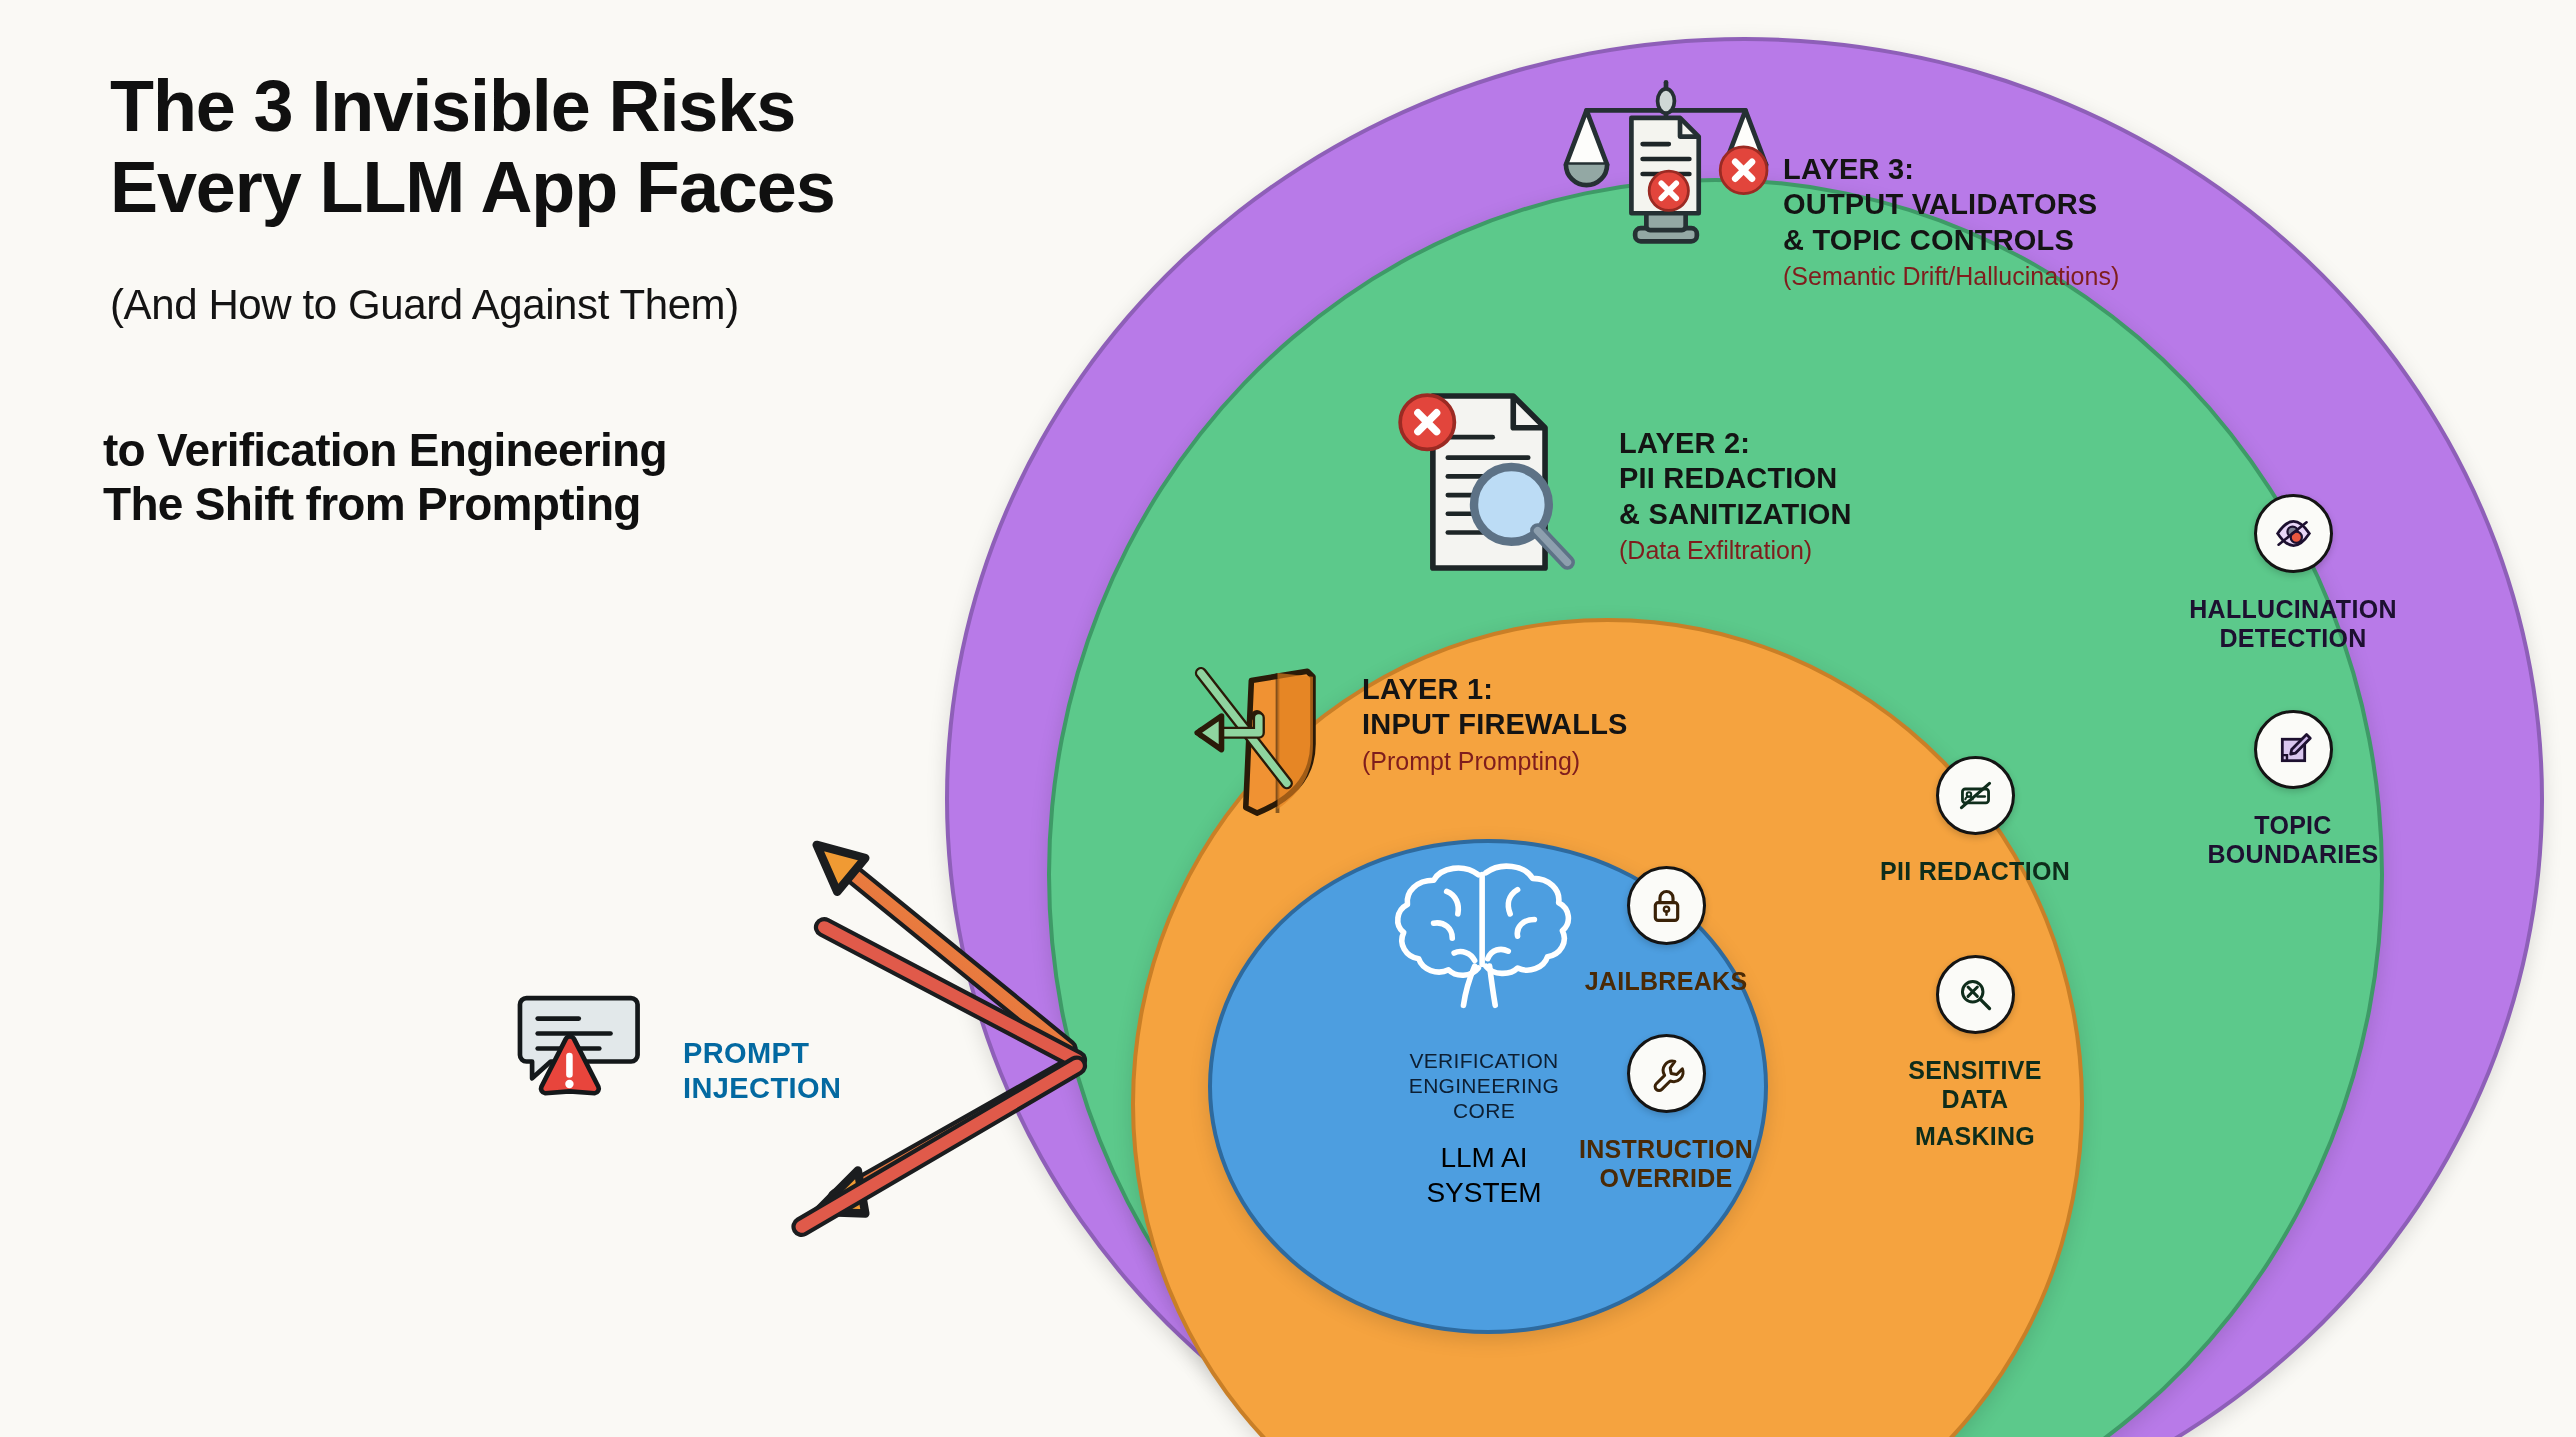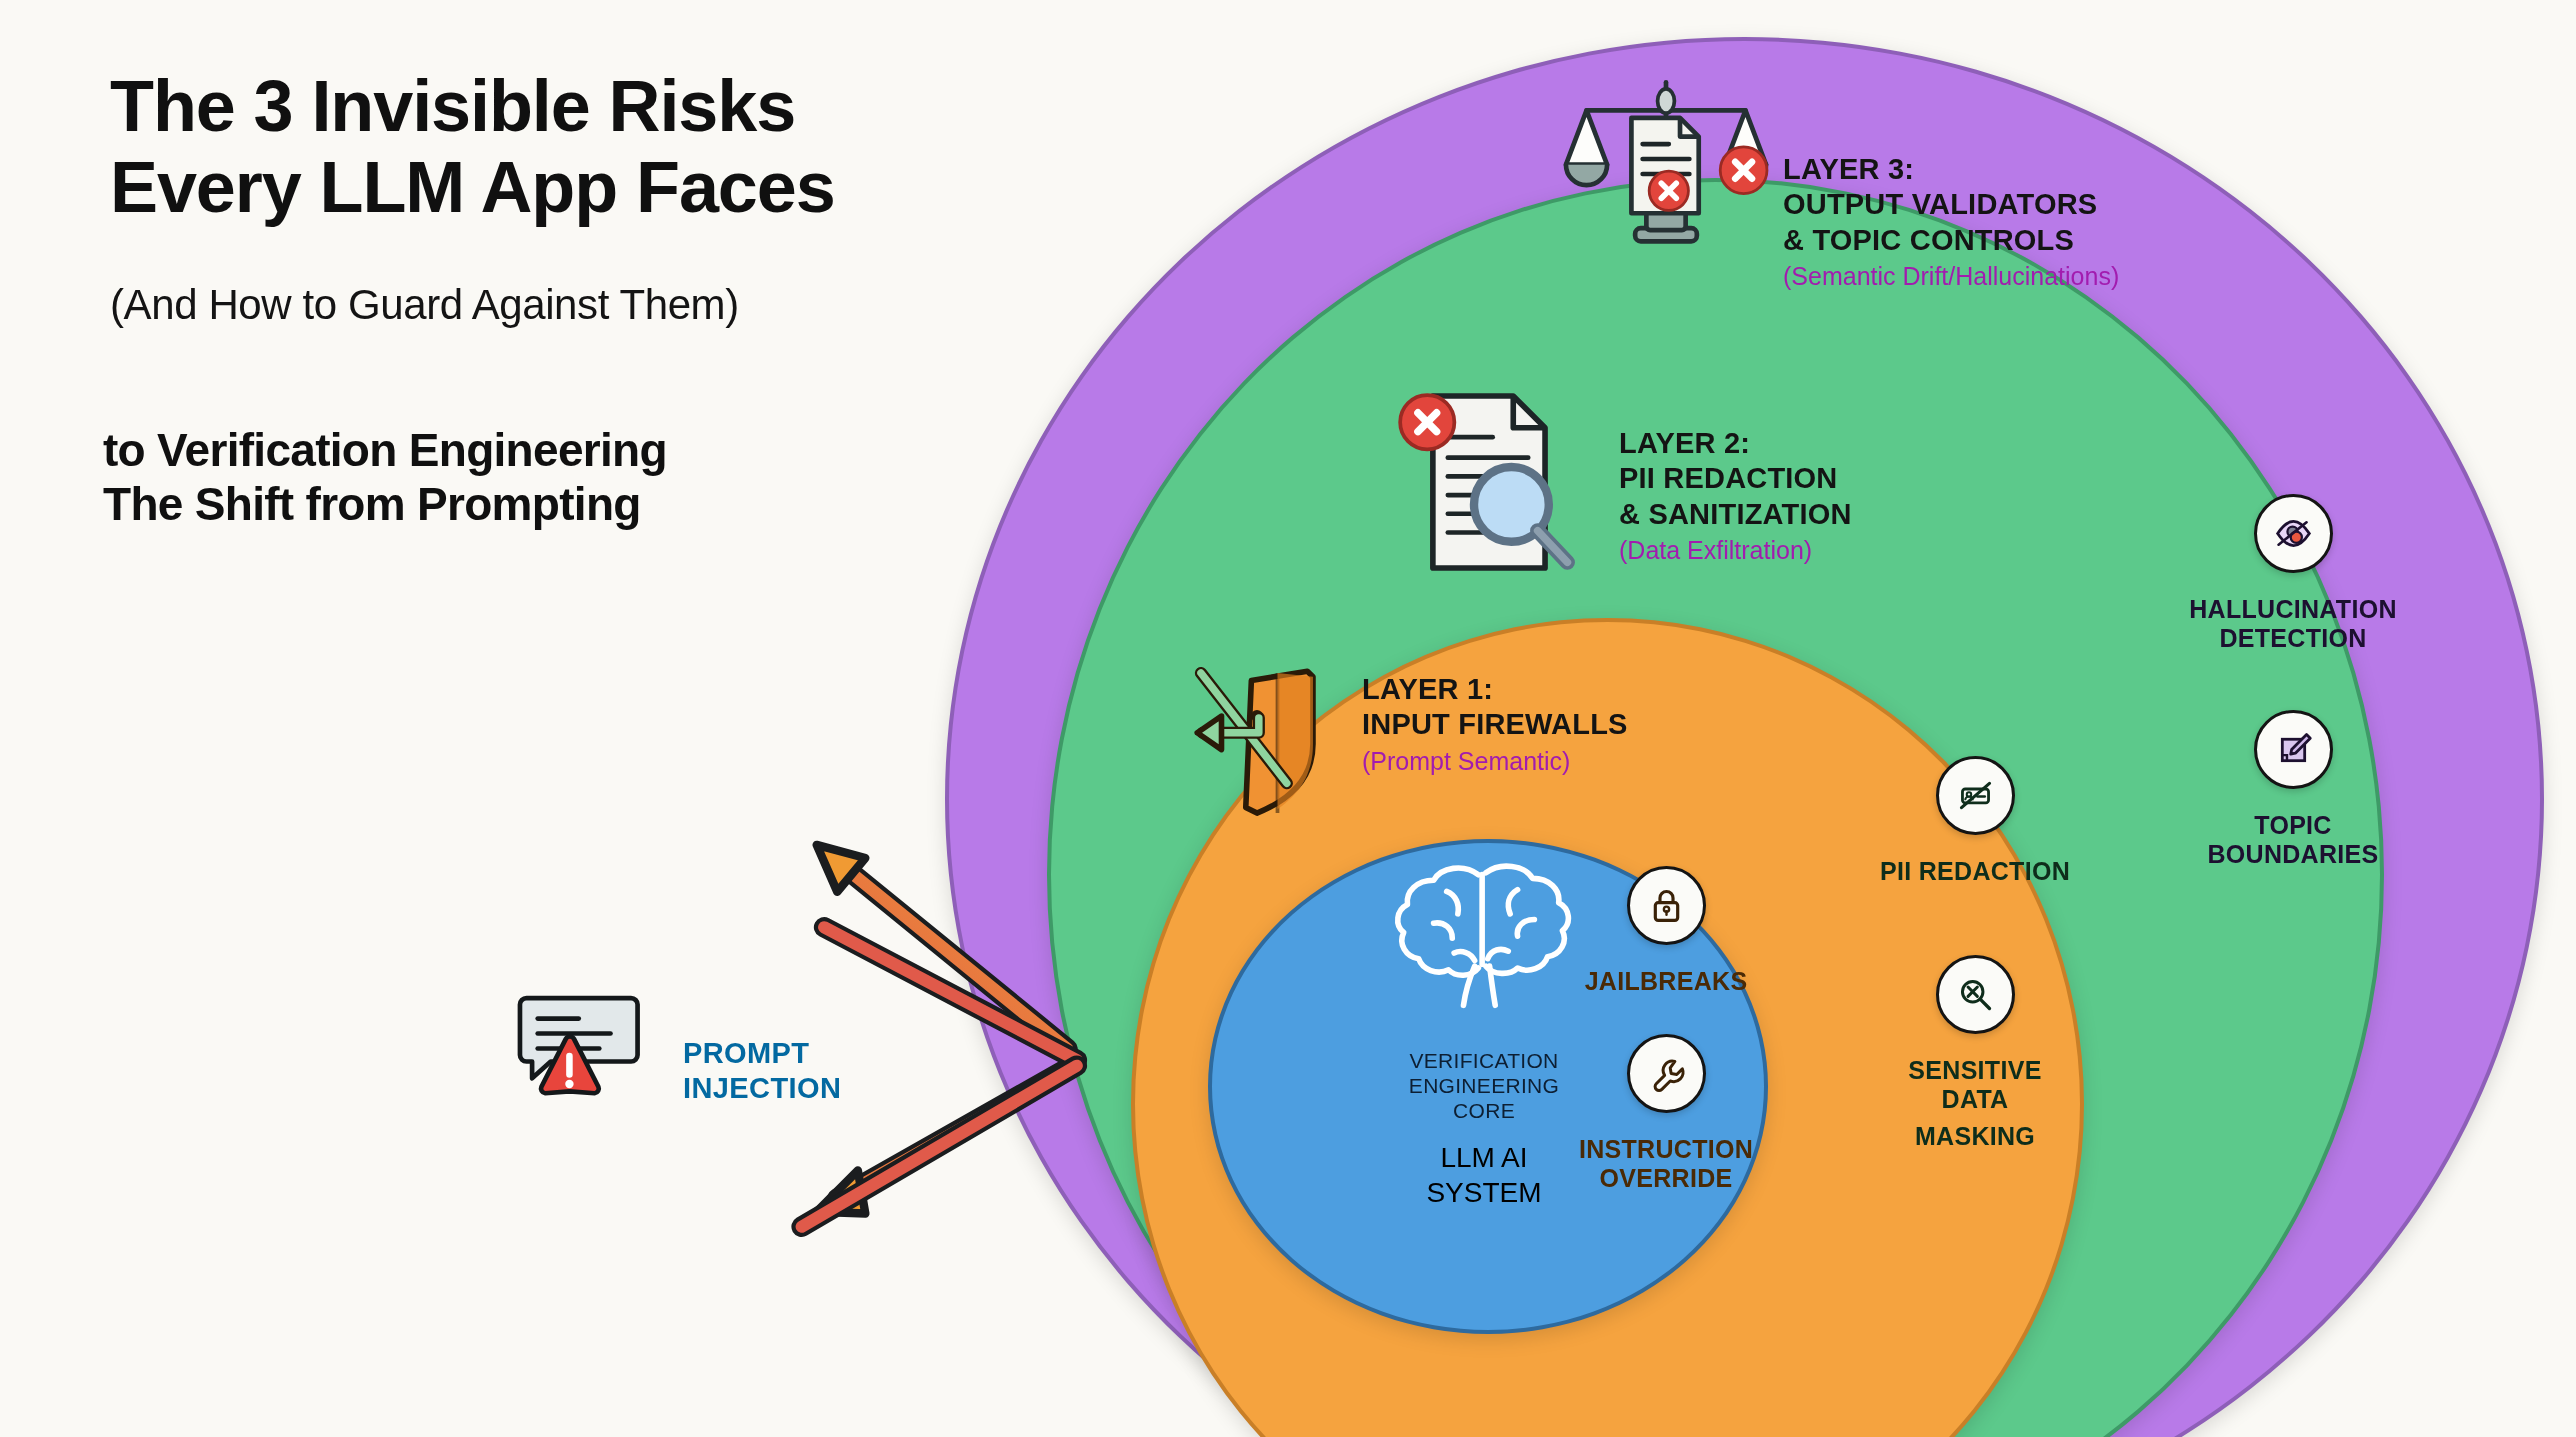--- a/index.html
+++ b/index.html
@@ -49,21 +49,21 @@
     background:#4d9ee0;border:4.7px solid #2e6a9e;
   }
 
   
   .layer-label{position:absolute;color:#141414;}
   .layer-label .ll-head{
     font-size:29px;font-weight:bold;line-height:1.22;letter-spacing:0.2px;
     text-transform:uppercase;
   }
   .layer-label .ll-sub{
-    font-size:25px;line-height:1.25;margin-top:2.8px;color:#a21caf;
+    font-size:25px;line-height:1.25;margin-top:2.8px;color:#7f1d1d;
   }
 
   #layer3-label{left:1783px;top:152px;width:524px;}
   #layer2-label{left:1619px;top:426px;width:487px;}
   #layer1-label{left:1362px;top:672px;width:449px;}
 
   .layer-icon{position:absolute;}
   #layer3-icon{left:1549px;top:73px;width:234px;height:187px;}
   #layer2-icon{left:1388px;top:379px;width:215px;height:206px;}
   #layer1-icon{left:1184px;top:660px;width:173px;height:168px;}
@@ -225,21 +225,21 @@
         <path d="M20 78 h60 v-16 l-2 -2" fill="none" stroke="#2a1a08" stroke-width="13"></path>
         <path d="M20 78 h60 v-16" fill="none" stroke="#8fd49f" stroke-width="8"></path>
         <path d="M40 60 L14 78 L40 96 Z" fill="#8fd49f" stroke="#2a1a08" stroke-width="6"></path>
       </g>
     </svg>
   </div>
 
   <div class="layer-label" id="layer1-label">
     <div class="ll-head">LAYER 1:</div>
     <div class="ll-head">INPUT FIREWALLS</div>
-    <div class="ll-sub">(Prompt Semantic)</div>
+    <div class="ll-sub">(Prompt Prompting)</div>
   </div>
 
   <div id="brain-icon">
     <svg viewBox="0 0 220 180" width="206" height="168">
       <g fill="none" stroke="#ffffff" stroke-width="6" stroke-linecap="round" stroke-linejoin="round">
         <path d="M104 20 c-16 -12 -40 -8 -48 6 c-18 0 -30 12 -28 26 c-12 6 -14 22 -4 30
                  c-6 12 2 26 16 28 c4 12 20 18 32 12 c8 8 24 8 32 -2"></path>
         <path d="M112 18 c16 -12 42 -8 50 6 c18 0 30 12 28 26 c12 6 14 22 4 30
                  c6 12 -2 26 -16 28 c-4 12 -20 18 -32 12 c-8 8 -26 8 -34 -2"></path>
         <path d="M108 20 v96"></path>

